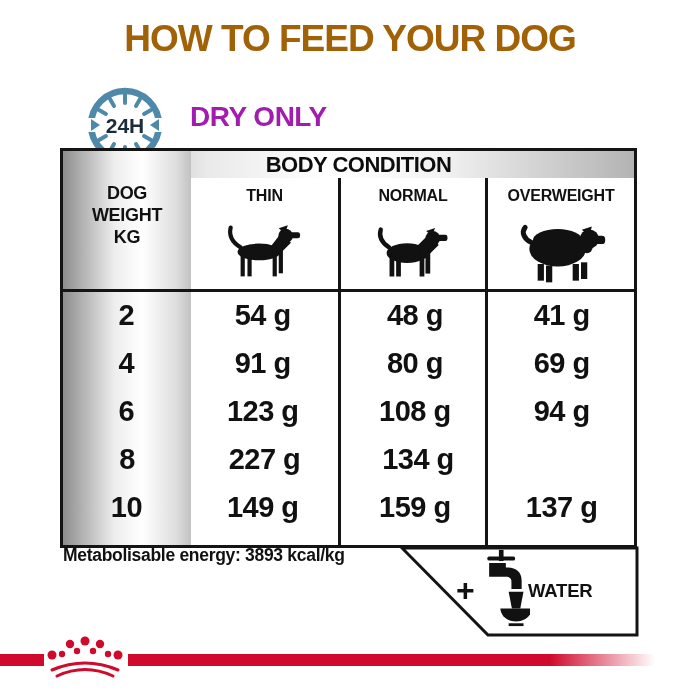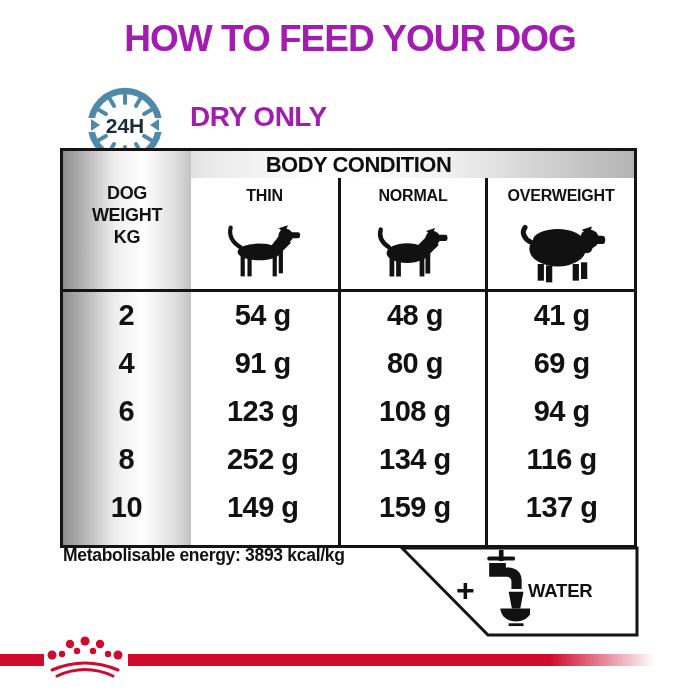--- a/index.html
+++ b/index.html
@@ -6,21 +6,21 @@
   body{
     width:700px;height:700px;position:relative;background:#ffffff;
     font-family:"Liberation Sans","DejaVu Sans",sans-serif;color:#111;
     overflow:hidden;
   }
   .abs{position:absolute;}
 
   
   .page-title{
     left:0;right:0;top:18px;text-align:center;
-    font-size:37px;font-weight:800;letter-spacing:-1px;color:#a21caf;
+    font-size:37px;font-weight:800;letter-spacing:-1px;color:#a16207;
   }
 
   
   .clock{left:85px;top:85px;width:80px;height:80px;z-index:1;}
   .dry-only{left:190px;top:101px;font-size:28px;font-weight:800;letter-spacing:-.5px;color:#a21caf;}
 
   
   .table{
     left:60px;top:148px;width:577px;height:400px;box-sizing:border-box;
     border:3px solid #141414;background:#fff;z-index:2;
@@ -185,23 +185,22 @@
       <div class="cv cv3">69 g</div>
     </div>
     <div class="row">
       <div class="cw">6</div>
       <div class="cv cv1">123 g</div>
       <div class="cv cv2">108 g</div>
       <div class="cv cv3">94 g</div>
     </div>
     <div class="row">
       <div class="cw">8</div>
-      <div class="cv cv1">252 g</div>
+      <div class="cv cv1">227 g</div>
       <div class="cv cv2">134 g</div>
-      <div class="cv cv3">116 g</div>
     </div>
     <div class="row">
       <div class="cw">10</div>
       <div class="cv cv1">149 g</div>
       <div class="cv cv2">159 g</div>
       <div class="cv cv3">137 g</div>
     </div>
   </div>
 </div>
 

